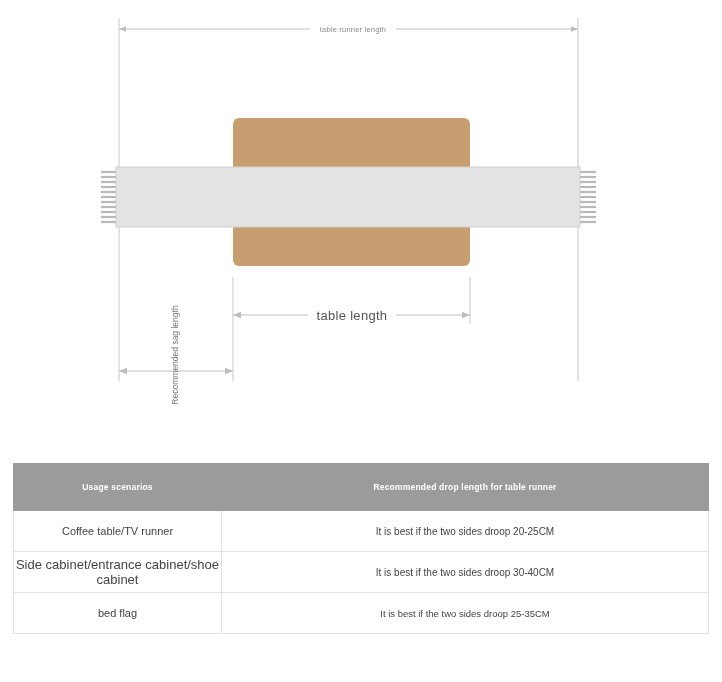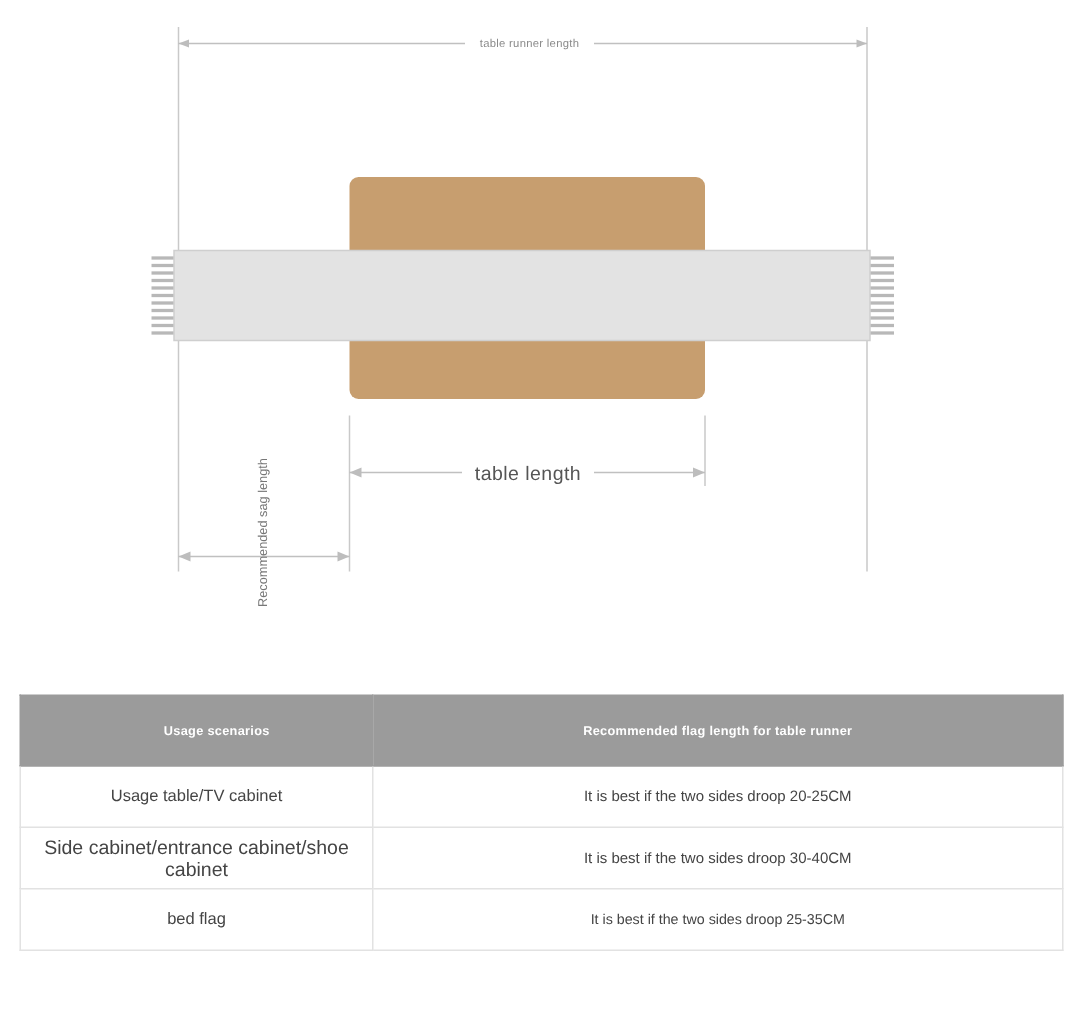--- a/index.html
+++ b/index.html
@@ -62,21 +62,21 @@
   }
   table.specs thead th {
     background: #9b9b9b;
     color: #ffffff;
     font-size: 8.5px;
     font-weight: bold;
     height: 46px;
     border: 1px solid #9b9b9b;
     letter-spacing: 0.2px;
   }
-  table.specs thead th.col-left { width: 207px; padding-left: 27px; }
+  table.specs thead th.col-left { width: 207px; }
   table.specs tbody td {
     height: 40px;
     text-align: center;
     color: #444;
   }
   td.scenario {
     font-size: 11px;
     color: #3d3d3d;
   }
   td.scenario.small {
@@ -163,26 +163,26 @@
     </g>
     <text class="sag-label" x="178" y="355" text-anchor="middle" transform="rotate(-90 178 355)">Recommended sag length</text>
 
   </svg>
 </div>
 
 <table class="specs">
   <thead>
     <tr>
       <th class="col-left">Usage scenarios</th>
-      <th>Recommended flag length for table runner</th>
+      <th>Recommended drop length for table runner</th>
     </tr>
   </thead>
   <tbody>
     <tr>
-      <td class="scenario">Usage table/TV cabinet</td>
+      <td class="scenario">Coffee table/TV runner</td>
       <td class="drop">It is best if the two sides droop 20-25CM</td>
     </tr>
     <tr>
       <td class="scenario small">Side cabinet/entrance cabinet/shoe cabinet</td>
       <td class="drop">It is best if the two sides droop 30-40CM</td>
     </tr>
     <tr>
       <td class="scenario">bed flag</td>
       <td class="drop small">It is best if the two sides droop 25-35CM</td>
     </tr>

